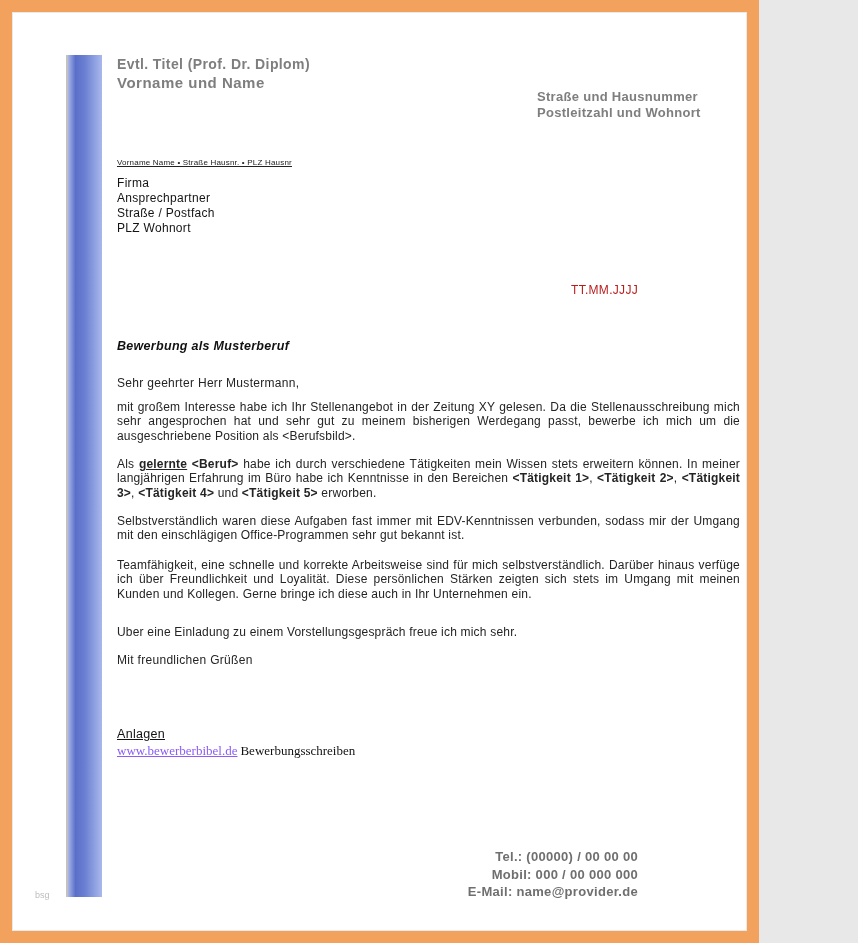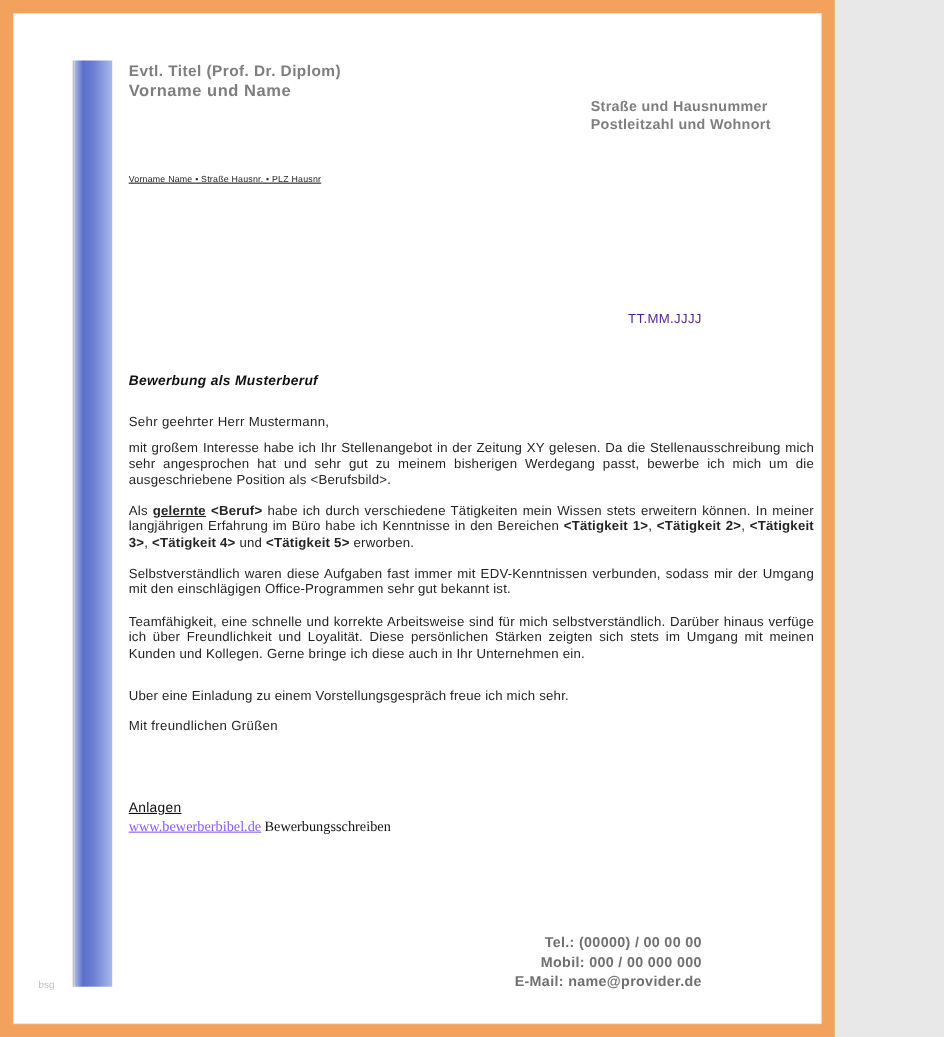--- a/index.html
+++ b/index.html
@@ -49,21 +49,21 @@
     left: 117px; top: 158px;
     font-size: 8px; color: #222222;
     text-decoration: underline; letter-spacing: 0.2px;
   }
   .recipient {
     left: 117px; top: 176px;
     font-size: 12px; color: #141414; line-height: 15px; letter-spacing: 0.3px;
   }
   .date {
     top: 283px; right: 121px;
-    font-size: 12px; color: #4c1d95; letter-spacing: 0.3px; margin-left: 44px;
+    font-size: 12px; color: #b91c1c; letter-spacing: 0.3px; margin-left: 44px;
   }
   .subject {
     left: 117px; top: 339px;
     font-size: 12.5px; font-weight: bold; font-style: italic;
     color: #111111; letter-spacing: 0.3px;
   }
   .salutation {
     left: 117px; top: 376px;
     font-size: 12px; color: #242424; letter-spacing: 0.3px;
   }
@@ -113,20 +113,26 @@
   <div class="abs hdr-title">Evtl. Titel (Prof. Dr. Diplom)</div>
   <div class="abs hdr-name">Vorname und Name</div>
 
   <div class="abs hdr-address">
     <div>Straße und Hausnummer</div>
     <div>Postleitzahl und Wohnort</div>
   </div>
 
   <div class="abs sender-line">Vorname Name • Straße Hausnr. • PLZ Hausnr</div>
 
+  <div class="abs recipient">
+    <div>Firma</div>
+    <div>Ansprechpartner</div>
+    <div>Straße / Postfach</div>
+    <div>PLZ Wohnort</div>
+  </div>
 
   <div class="abs date">TT.MM.JJJJ</div>
 
   <div class="abs subject">Bewerbung als Musterberuf</div>
 
   <div class="abs salutation">Sehr geehrter Herr Mustermann,</div>
 
   <div class="abs para p1">mit großem Interesse habe ich Ihr Stellenangebot in der Zeitung XY gelesen. Da die Stellenausschreibung mich sehr angesprochen hat und sehr gut zu meinem bisherigen Werdegang passt, bewerbe ich mich um die ausgeschriebene Position als &lt;Berufsbild&gt;.</div>
   <div class="abs para p2"><span>Als </span><span style="font-weight: bold; text-decoration: underline;">gelernte</span><span> </span><span style="font-weight: bold;">&lt;Beruf&gt;</span><span> habe ich durch verschiedene Tätigkeiten mein Wissen stets erweitern können. In meiner langjährigen Erfahrung im Büro habe ich Kenntnisse in den Bereichen </span><span style="font-weight: bold;">&lt;Tätigkeit 1&gt;</span><span>, </span><span style="font-weight: bold;">&lt;Tätigkeit 2&gt;</span><span>, </span><span style="font-weight: bold;">&lt;Tätigkeit 3&gt;</span><span>, </span><span style="font-weight: bold;">&lt;Tätigkeit 4&gt;</span><span> und </span><span style="font-weight: bold;">&lt;Tätigkeit 5&gt;</span><span> erworben.</span></div>
   <div class="abs para p3">Selbstverständlich waren diese Aufgaben fast immer mit EDV-Kenntnissen verbunden, sodass mir der Umgang mit den einschlägigen Office-Programmen sehr gut bekannt ist.</div>

